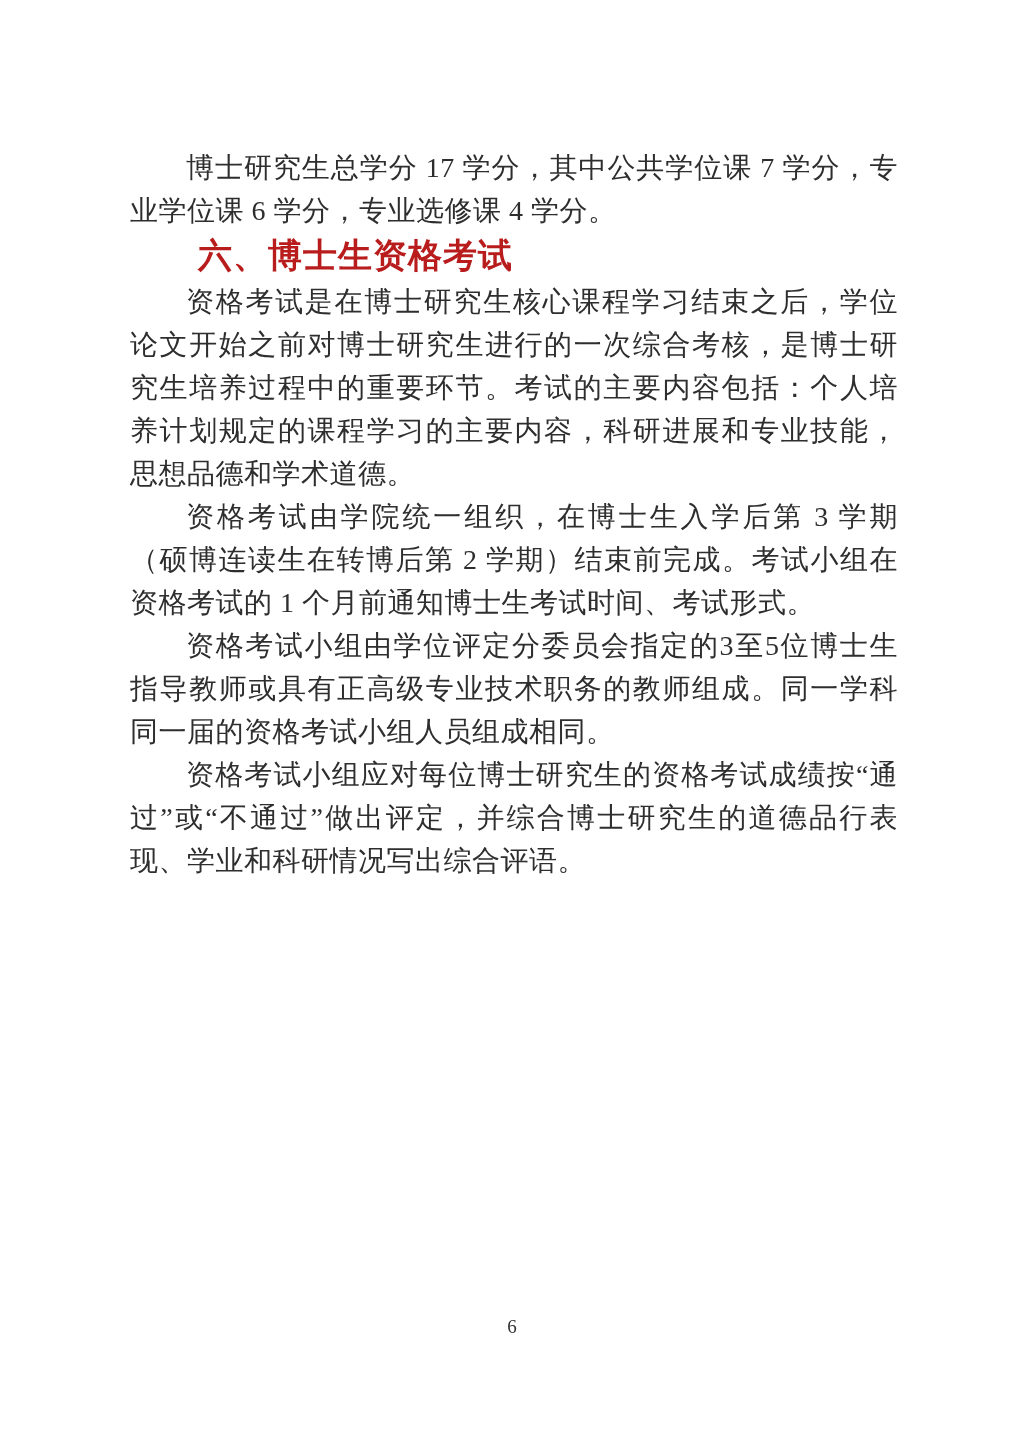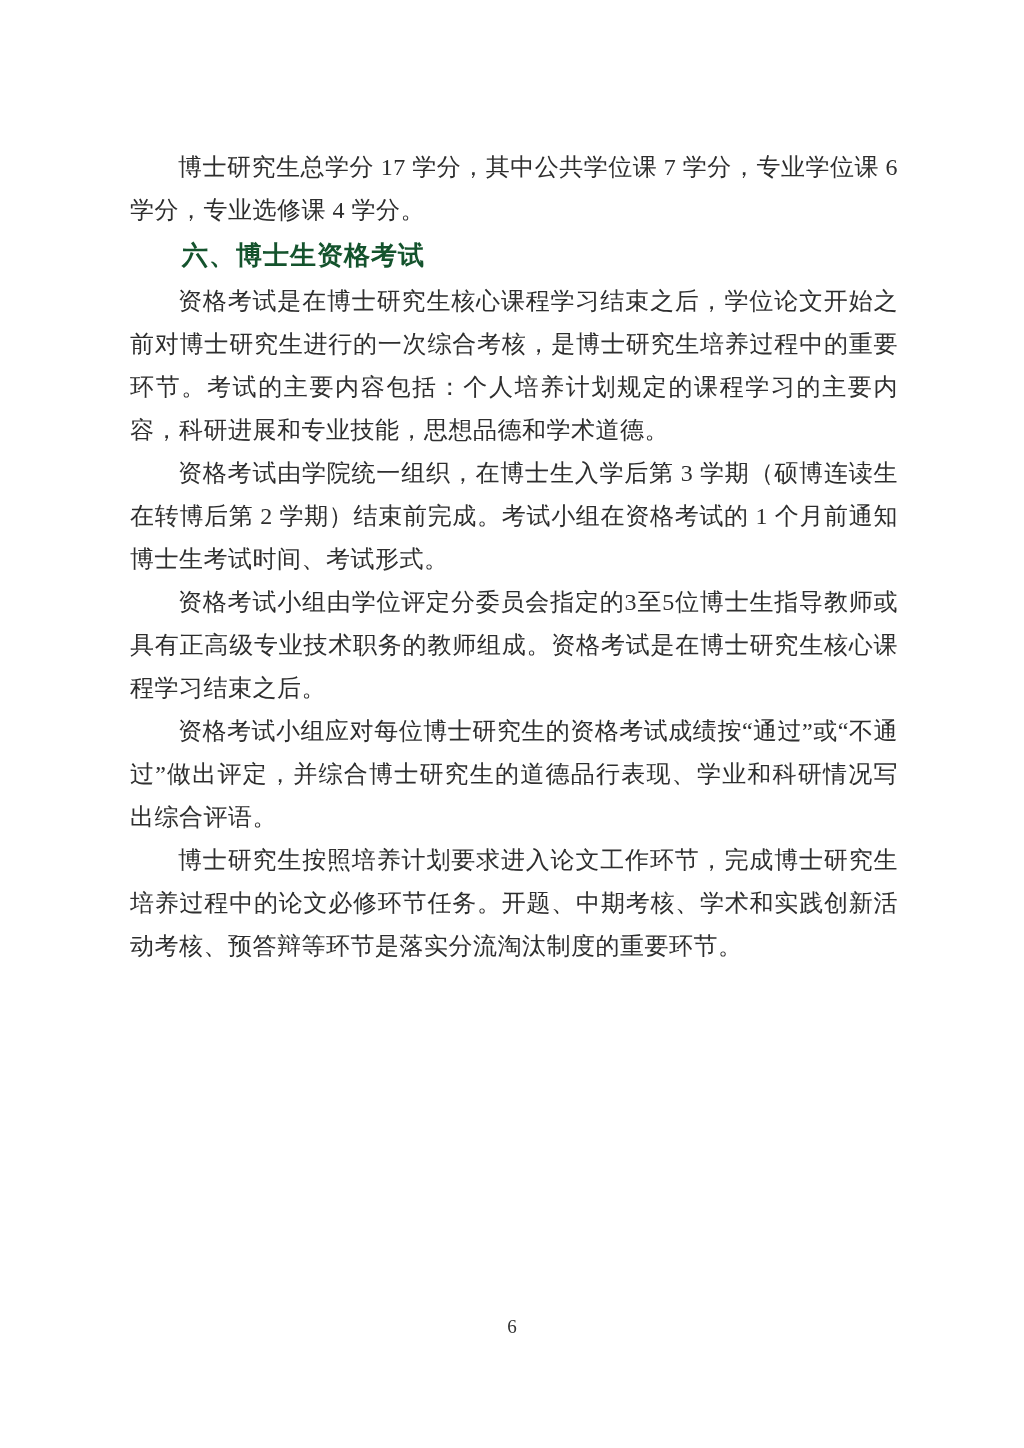--- a/index.html
+++ b/index.html
@@ -16,34 +16,34 @@
     font-family: "Liberation Serif", serif;
   }
   .content {
     position: absolute;
     top: 146px;
     left: 130px;
     width: 768px;
   }
   .para {
     margin: 0;
-    font-size: 24px;
+    font-size: 28px;
     line-height: 43px;
     color: #2e2e2e;
     text-align: justify;
     text-indent: 2em;
     letter-spacing: 0.5px;
   }
   .heading {
     margin: 2px 0 3px 0;
     font-family: "Liberation Sans", sans-serif;
     font-weight: bold;
-    font-size: 26px;
+    font-size: 34px;
     line-height: 43px;
-    color: #14532d;
+    color: #b91c1c;
     text-indent: 2em;
     letter-spacing: 1px;
   }
   .footer {
     position: absolute;
     top: 1316px;
     left: 0;
     width: 100%;
     text-align: center;
     font-size: 19px;
@@ -53,18 +53,17 @@
 </style>
 </head>
 <body>
 
 <div class="page">
   <div class="content">
     <p class="para">博士研究生总学分 17 学分，其中公共学位课 7 学分，专业学位课 6 学分，专业选修课 4 学分。</p>
     <h2 class="heading">六、博士生资格考试</h2>
     <p class="para">资格考试是在博士研究生核心课程学习结束之后，学位论文开始之前对博士研究生进行的一次综合考核，是博士研究生培养过程中的重要环节。考试的主要内容包括：个人培养计划规定的课程学习的主要内容，科研进展和专业技能，思想品德和学术道德。</p>
     <p class="para">资格考试由学院统一组织，在博士生入学后第 3 学期（硕博连读生在转博后第 2 学期）结束前完成。考试小组在资格考试的 1 个月前通知博士生考试时间、考试形式。</p>
-    <p class="para">资格考试小组由学位评定分委员会指定的3至5位博士生指导教师或具有正高级专业技术职务的教师组成。资格考试是在博士研究生核心课程学习结束之后。</p>
+    <p class="para">资格考试小组由学位评定分委员会指定的3至5位博士生指导教师或具有正高级专业技术职务的教师组成。同一学科同一届的资格考试小组人员组成相同。</p>
     <p class="para">资格考试小组应对每位博士研究生的资格考试成绩按“通过”或“不通过”做出评定，并综合博士研究生的道德品行表现、学业和科研情况写出综合评语。</p>
-    <p class="para">博士研究生按照培养计划要求进入论文工作环节，完成博士研究生培养过程中的论文必修环节任务。开题、中期考核、学术和实践创新活动考核、预答辩等环节是落实分流淘汰制度的重要环节。</p>
   </div>
   <div class="footer">6</div>
 </div>
 
 </body></html>

